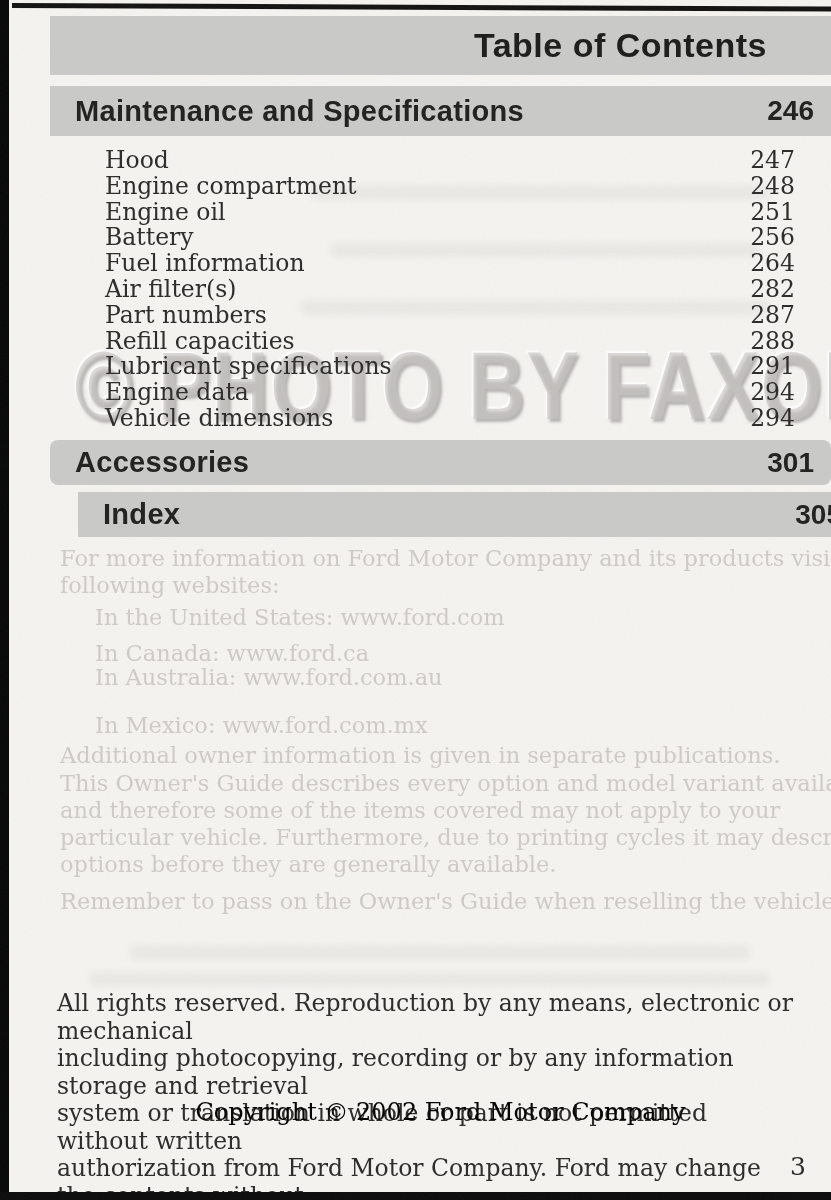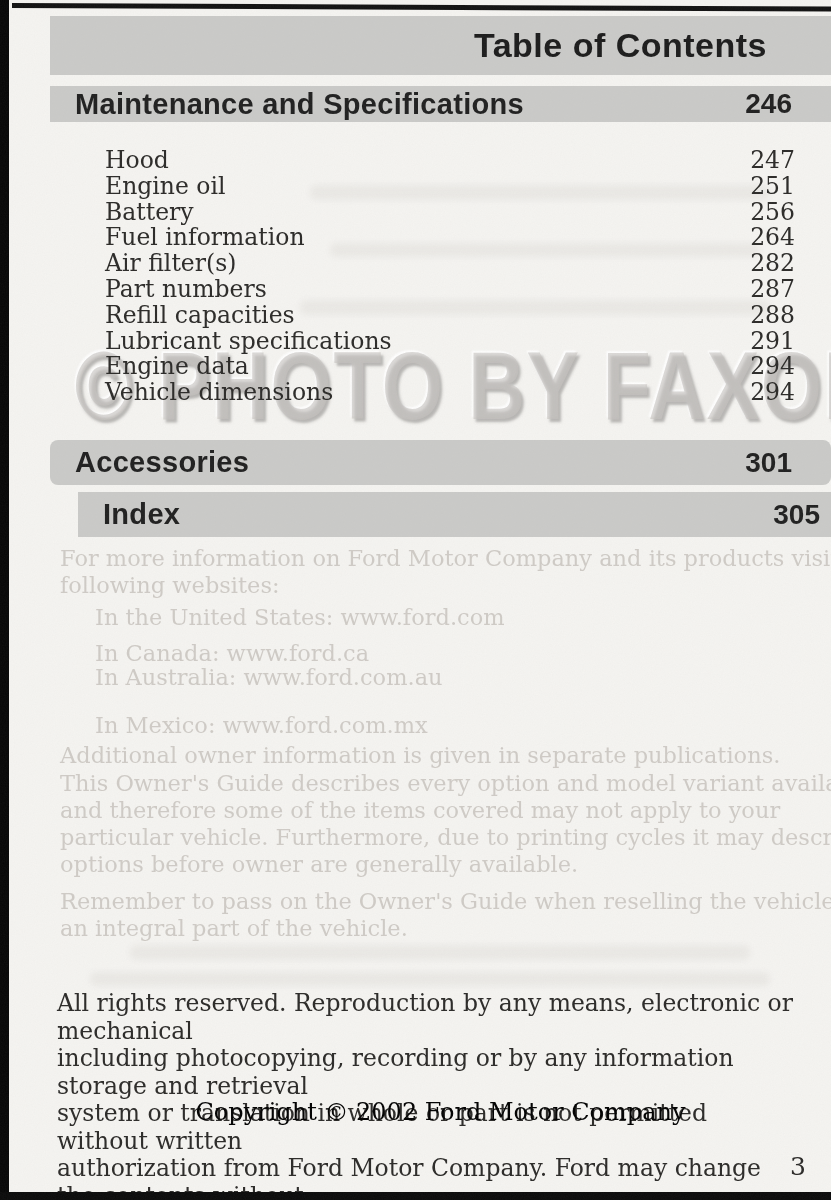--- a/index.html
+++ b/index.html
@@ -11,22 +11,22 @@
   .edge-bottom{position:absolute;left:0;top:1192px;width:831px;height:8px;background:#0a0a0a;z-index:9;}
   .edge-topline{position:absolute;left:12px;top:3px;width:819px;height:5px;background:#111;
         transform:rotate(0.25deg);transform-origin:left center;z-index:9;}
   
   .bar{position:absolute;left:50px;width:781px;background:#cacac8;z-index:3;
        display:flex;align-items:center;justify-content:space-between;}
   .bar-header{top:16px;height:59px;justify-content:flex-end;}
   .bar-title{font-size:34px;font-weight:bold;color:#1b1b1b;padding-right:64px;letter-spacing:0.5px;}
   .bar-section{height:45px;}
   .bar-label{font-size:29px;font-weight:bold;color:#1f1f1f;padding-left:25px;letter-spacing:0.3px;}
-  .bar-page{font-size:28px;font-weight:bold;color:#1f1f1f;padding-right:39px;}
-  #bar-maint{top:86px;height:36px;}
+  .bar-page{font-size:28px;font-weight:bold;color:#1f1f1f;padding-right:17px;}
+  #bar-maint{top:86px;height:50px;}
   #bar-acc{top:440px;border-radius:8px;}
   #bar-idx{top:492px;margin-left:28px;}
   
   .toc-list{position:absolute;left:50px;top:146px;width:781px;z-index:3;
         font-family:"DejaVu Serif",serif;color:#2b2a28;}
   .toc-row{display:flex;justify-content:space-between;align-items:baseline;height:25.8px;}
   .toc-label{margin-left:55px;font-size:23.5px;}
   .toc-page{margin-right:36px;font-size:23.5px;}
   
   .watermark{position:absolute;left:0;top:338px;width:831px;text-align:center;z-index:2;
@@ -62,23 +62,22 @@
   <div class="bleed" style="left:60px;top:545px;">For more information on Ford Motor Company and its products visit the</div>
   <div class="bleed" style="left:60px;top:572px;">following websites:</div>
   <div class="bleed" style="left:95px;top:604px;">In the United States: www.ford.com</div>
   <div class="bleed" style="left:95px;top:640px;">In Canada: www.ford.ca</div>
   <div class="bleed" style="left:95px;top:664px;">In Australia: www.ford.com.au</div>
   <div class="bleed" style="left:95px;top:712px;">In Mexico: www.ford.com.mx</div>
   <div class="bleed" style="left:60px;top:742px;">Additional owner information is given in separate publications.</div>
   <div class="bleed" style="left:60px;top:770px;">This Owner's Guide describes every option and model variant available</div>
   <div class="bleed" style="left:60px;top:797px;">and therefore some of the items covered may not apply to your</div>
   <div class="bleed" style="left:60px;top:824px;">particular vehicle. Furthermore, due to printing cycles it may describe</div>
-  <div class="bleed" style="left:60px;top:851px;">options before owner are generally available.</div>
+  <div class="bleed" style="left:60px;top:851px;">options before they are generally available.</div>
   <div class="bleed" style="left:60px;top:888px;">Remember to pass on the Owner's Guide when reselling the vehicle; it is</div>
-  <div class="bleed" style="left:60px;top:915px;">an integral part of the vehicle.</div>
 
   <div class="smudge" style="left:310px;top:185px;width:460px;height:15px;"></div>
   <div class="smudge" style="left:330px;top:243px;width:430px;height:14px;"></div>
   <div class="smudge" style="left:300px;top:300px;width:470px;height:15px;"></div>
   <div class="smudge" style="left:130px;top:945px;width:620px;height:15px;"></div>
   <div class="smudge" style="left:90px;top:972px;width:680px;height:14px;"></div>
 
   <div class="watermark">© PHOTO BY FAXON</div>
 
   <div class="bar bar-header">
@@ -87,20 +86,24 @@
 
   <div class="bar bar-section" id="bar-maint">
     <span class="bar-label">Maintenance and Specifications</span>
     <span class="bar-page">246</span>
   </div>
 
   <div class="toc-list">
     <div class="toc-row">
       <span class="toc-label">Hood</span>
       <span class="toc-page">247</span>
+    </div>
+    <div class="toc-row">
+      <span class="toc-label">Engine compartment</span>
+      <span class="toc-page">248</span>
     </div>
     <div class="toc-row">
       <span class="toc-label">Engine oil</span>
       <span class="toc-page">251</span>
     </div>
     <div class="toc-row">
       <span class="toc-label">Battery</span>
       <span class="toc-page">256</span>
     </div>
     <div class="toc-row">

